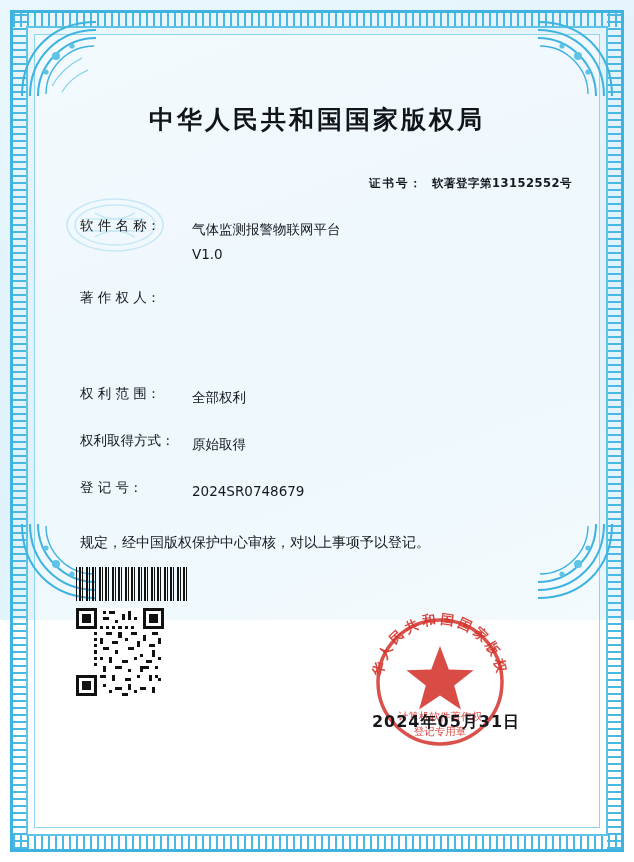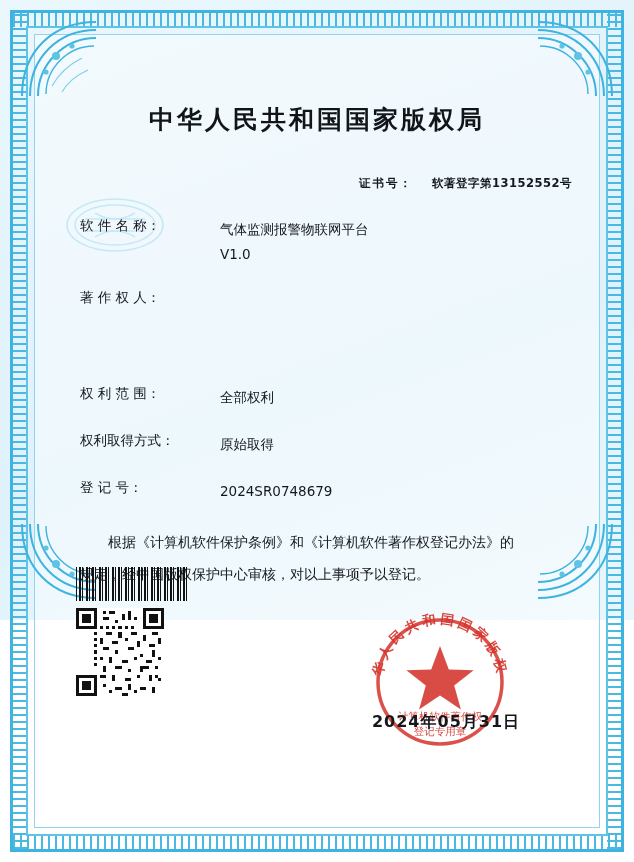--- a/index.html
+++ b/index.html
@@ -100,35 +100,34 @@
     margin-top: 36px;
     text-align: right;
     padding-right: 10px;
     font-size: 11.5px;
     color: #15191d;
     font-family: "DejaVu Sans", sans-serif;
   }
   .cert-no .label {
     font-weight: bold;
     letter-spacing: 2px;
-    margin-right: 19px;
+    margin-right: 9px;
   }
   .cert-no .value { font-weight: bold; letter-spacing: 0.5px; }
 
   .fields {
     margin-top: 26px;
     padding-left: 28px;
   }
   .field-row {
     display: flex;
     align-items: flex-start;
     margin-bottom: 22px;
     font-size: 13.5px;
     color: #14181c;
-    gap: 28px;
   }
   .field-label {
     width: 112px;
     flex: 0 0 112px;
     font-family: "DejaVu Sans", sans-serif;
     letter-spacing: 0px;
     white-space: pre;
   }
   .field-value {
     font-family: "DejaVu Sans", sans-serif;
@@ -317,21 +316,20 @@
         <div class="field-label">权利取得方式：</div>
         <div class="field-value">原始取得</div>
       </div>
       <div class="field-row">
         <div class="field-label">登 记 号：</div>
         <div class="field-value">2024SR0748679</div>
       </div>
     </div>
 
     <div class="statement">
-      <span class="indent">根据《计算机软件保护条例》和《计算机软件著作权登记办法》的</span>
       <span>规定，经中国版权保护中心审核，对以上事项予以登记。</span>
     </div>
 
   </div>
 
   <div class="barcode">
     <div class="barcode-bars"></div>
   </div>
 
   <div class="qr">

